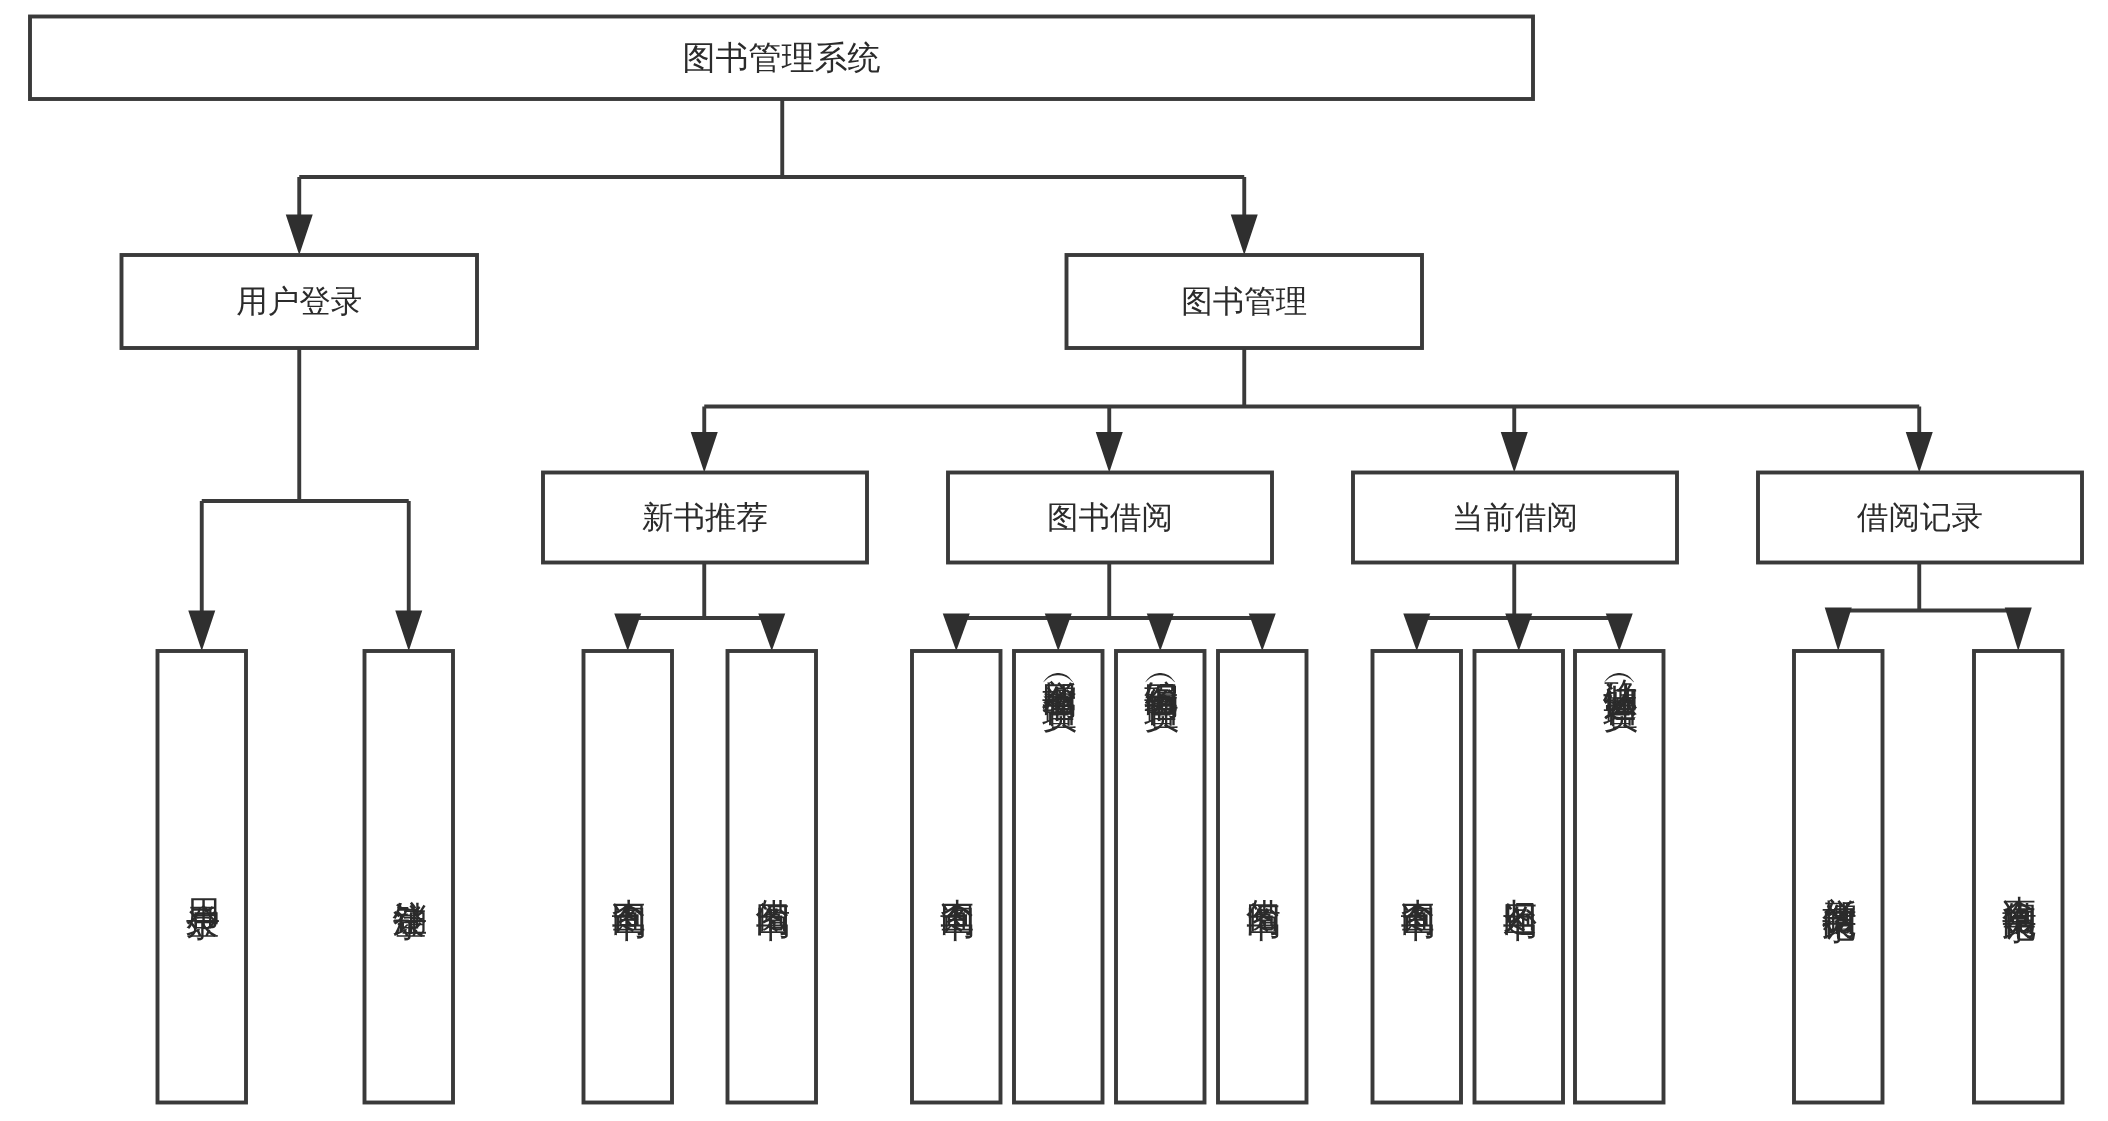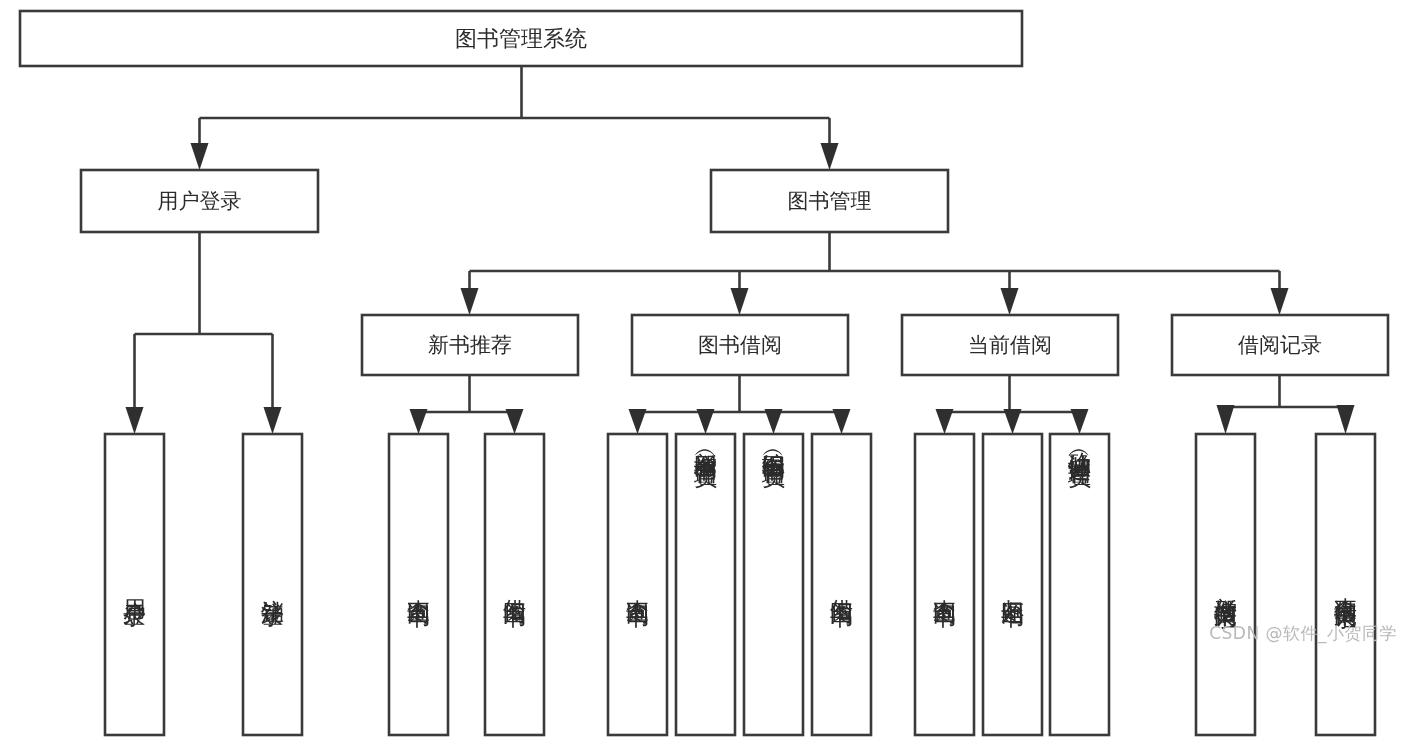--- a/index.html
+++ b/index.html
@@ -244,15 +244,14 @@
   </div>
 
   <div class="leaf-label-wrap" style="left:1196px; top:434px; width:59px; height:301px;">
     <span class="leaf-label">新增借阅记录</span>
   </div>
 
   <div class="leaf-label-wrap" style="left:1316px; top:434px; width:59px; height:301px;">
     <span class="leaf-label">查询借阅记录</span>
   </div>
 
-  <div class="watermark">CSDN @软件_小贺同学</div>
 
 </div>
 
 </body></html>

